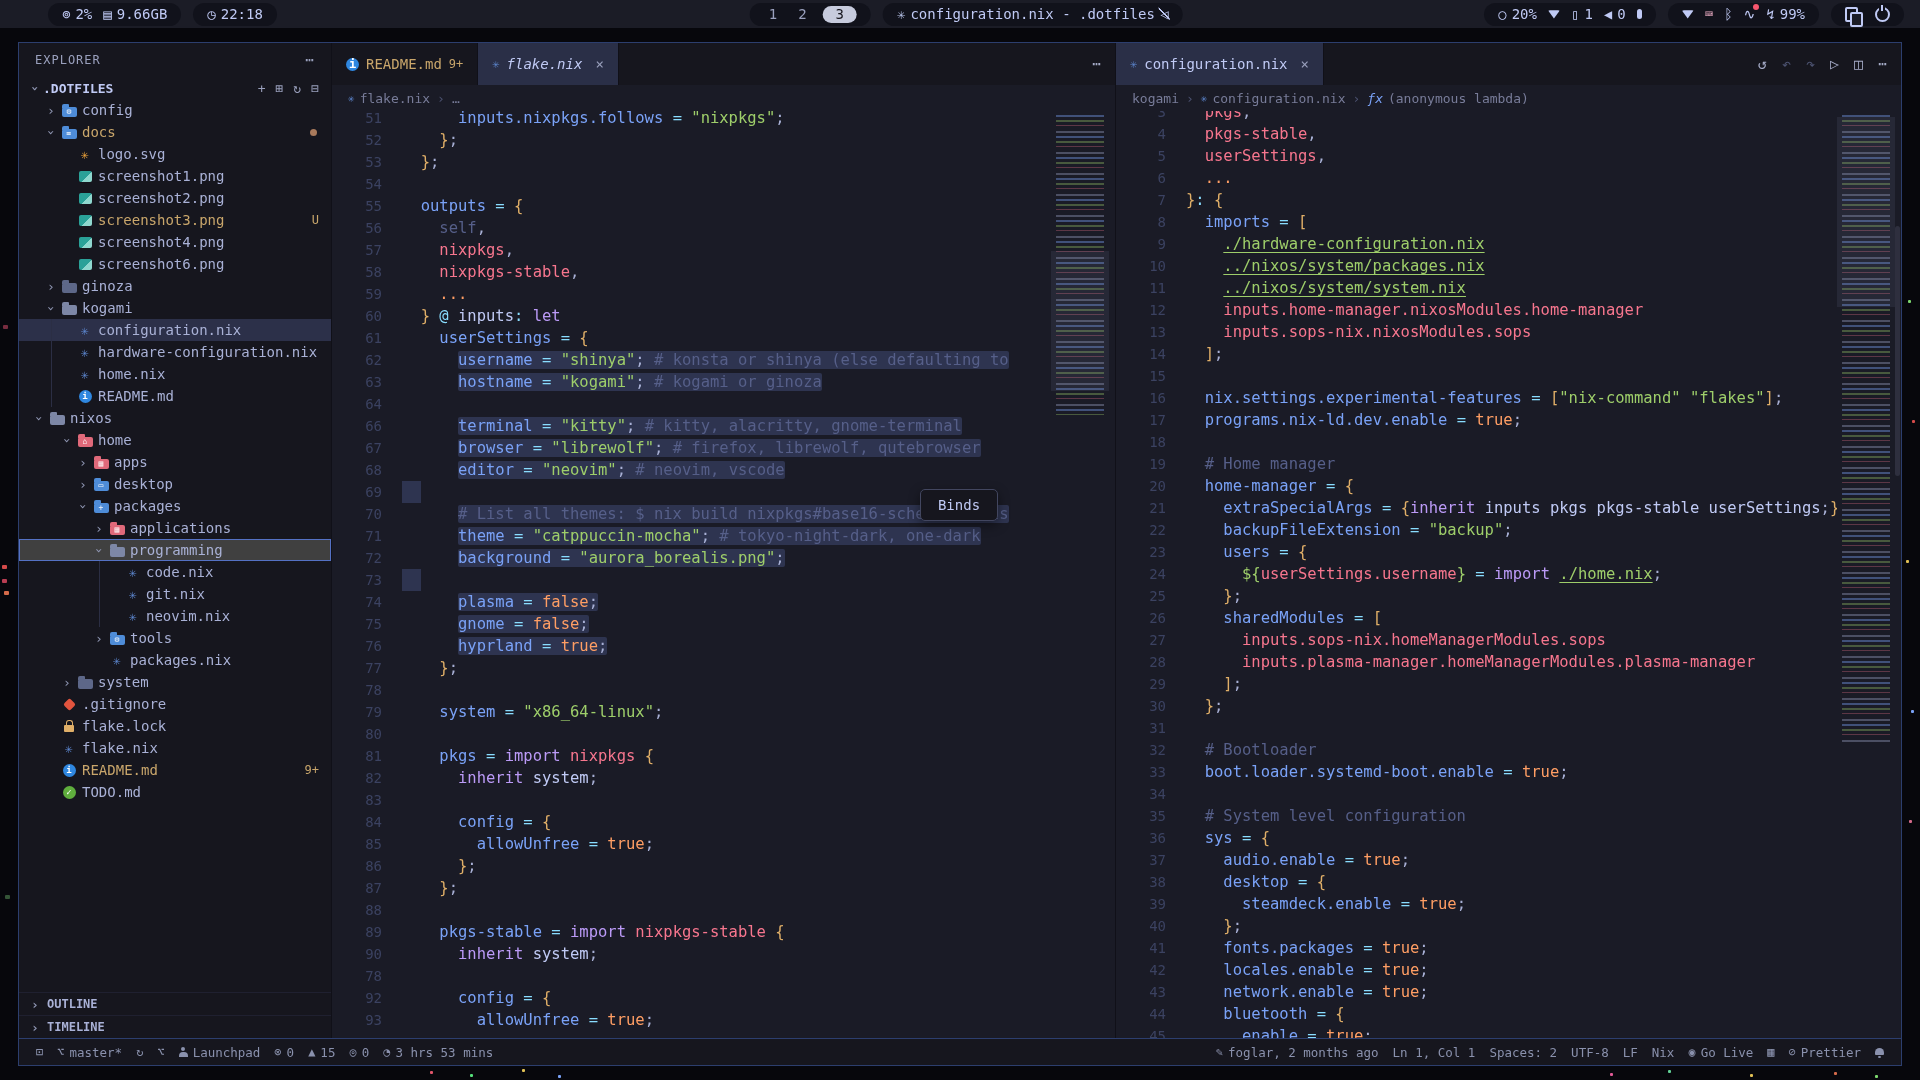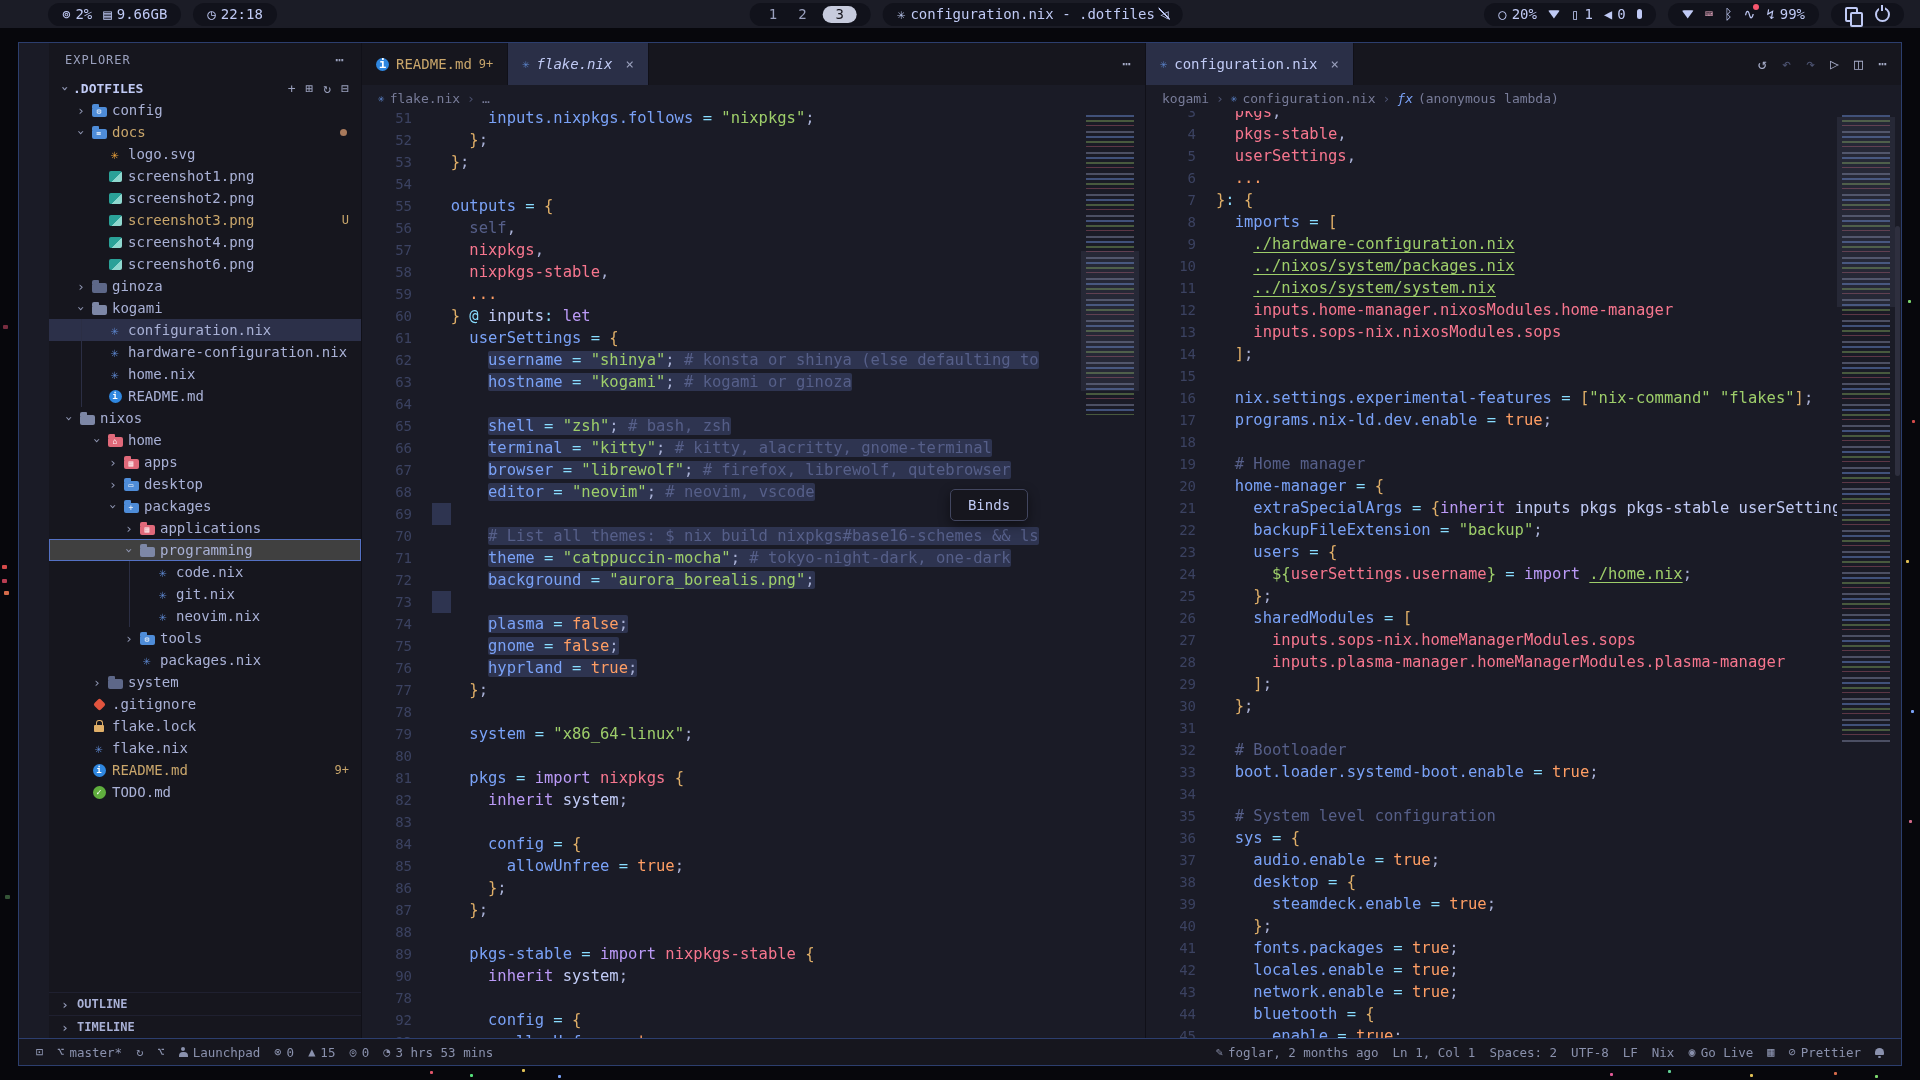--- a/index.html
+++ b/index.html
@@ -22,21 +22,21 @@
   .ic-note{color:#c0caf5;}
   .ic-note::after{content:"";position:absolute;top:-2px;right:-4px;width:6px;height:6px;border-radius:50%;background:#f7566e;}
   .ic-clip{width:9px;height:11px;border:2px solid #c0caf5;border-radius:2px;position:relative;}
   .ic-clip::after{content:"";position:absolute;left:3px;top:3px;width:9px;height:11px;background:#1b1c26;border:2px solid #c0caf5;border-radius:2px;}
   .ic-power{width:11px;height:11px;border:2px solid #c0caf5;border-radius:50%;position:relative;margin-left:6px;}
   .ic-power::after{content:"";position:absolute;left:3.5px;top:-4px;width:2px;height:6px;background:#c0caf5;box-shadow:0 0 0 2px #11121b;}
   .ic-mute{position:relative;}
   .ic-mute::after{content:"";position:absolute;inset:-1px;background:linear-gradient(45deg,transparent 46%,#c0caf5 46% 54%,transparent 54%);}
   
   .window{position:absolute;left:18px;top:42px;width:1884px;height:1024px;background:#1a1b26;border:1px solid #2c3e6e;box-sizing:border-box;display:flex;flex-direction:column;}
-  .mainrow{flex:1;display:flex;min-height:0;margin-left:30px;}
+  .mainrow{flex:1;display:flex;min-height:0;}
   
   .sidebar{width:312px;flex:0 0 312px;background:#16161e;border-right:1px solid #101018;display:flex;flex-direction:column;font-size:14px;color:#a9b1d6;}
   .sbheader{height:34px;display:flex;align-items:center;padding:0 16px;font-size:12px;letter-spacing:1px;color:#9aa0bd;}
   .sbheader .more{margin-left:auto;color:#9aa0bd;font-size:15px;cursor:pointer;}
   .rootrow{height:22px;display:flex;align-items:center;font-weight:bold;font-size:13px;color:#c0caf5;padding-left:8px;}
   .rootrow .ract{margin-left:auto;display:flex;gap:10px;padding-right:12px;color:#9aa0bd;font-weight:normal;font-size:13px;}
   .tree{flex:1;overflow:hidden;position:relative;}
   .trow{height:22px;display:flex;align-items:center;position:relative;cursor:pointer;white-space:nowrap;}
   .trow.sel{background:#2c3049;}
   .trow.focus{background:#404040;outline:1px solid #5471c4;outline-offset:-1px;}
@@ -522,21 +522,20 @@
             <div class="cl"><span class="ln">55</span><span class="lc"><span class="ind" style="width: 2ch;"></span><span class="tk-at">outputs</span><span class="tk-op"> = </span><span class="tk-br">{</span></span></div>
             <div class="cl"><span class="ln">56</span><span class="lc"><span class="ind" style="width: 4ch;"></span><span class="tk-dm">self</span><span class="tk-pn">,</span></span></div>
             <div class="cl"><span class="ln">57</span><span class="lc"><span class="ind" style="width: 4ch;"></span><span class="tk-pa">nixpkgs</span><span class="tk-pn">,</span></span></div>
             <div class="cl"><span class="ln">58</span><span class="lc"><span class="ind" style="width: 4ch;"></span><span class="tk-pa">nixpkgs-stable</span><span class="tk-pn">,</span></span></div>
             <div class="cl"><span class="ln">59</span><span class="lc"><span class="ind" style="width: 4ch;"></span><span class="tk-bo">...</span></span></div>
             <div class="cl"><span class="ln">60</span><span class="lc"><span class="ind" style="width: 2ch;"></span><span class="tk-br">}</span><span class="tk-op"> @ </span><span class="tk-df">inputs</span><span class="tk-op">:</span><span class="tk-kw"> let</span></span></div>
             <div class="cl"><span class="ln">61</span><span class="lc"><span class="ind" style="width: 4ch;"></span><span class="tk-at">userSettings</span><span class="tk-op"> = </span><span class="tk-br">{</span></span></div>
             <div class="cl"><span class="ln">62</span><span class="lc"><span class="ind" style="width: 6ch;"></span><span class="seltx"><span class="tk-at">username</span><span class="tk-op"> = </span><span class="tk-st">"shinya"</span><span class="tk-pn">;</span><span class="tk-cm"> # konsta or shinya (else defaulting to</span></span></span></div>
             <div class="cl"><span class="ln">63</span><span class="lc"><span class="ind" style="width: 6ch;"></span><span class="seltx"><span class="tk-at">hostname</span><span class="tk-op"> = </span><span class="tk-st">"kogami"</span><span class="tk-pn">;</span><span class="tk-cm"> # kogami or ginoza</span></span></span></div>
             <div class="cl"><span class="ln">64</span><span class="lc"></span></div>
-            <div class="cl"><span class="ln">65</span><span class="lc"><span class="ind" style="width: 6ch;"></span><span class="seltx"><span class="tk-at">shell</span><span class="tk-op"> = </span><span class="tk-st">"zsh"</span><span class="tk-pn">;</span><span class="tk-cm"> # bash, zsh</span></span></span></div>
             <div class="cl"><span class="ln">66</span><span class="lc"><span class="ind" style="width: 6ch;"></span><span class="seltx"><span class="tk-at">terminal</span><span class="tk-op"> = </span><span class="tk-st">"kitty"</span><span class="tk-pn">;</span><span class="tk-cm"> # kitty, alacritty, gnome-terminal</span></span></span></div>
             <div class="cl"><span class="ln">67</span><span class="lc"><span class="ind" style="width: 6ch;"></span><span class="seltx"><span class="tk-at">browser</span><span class="tk-op"> = </span><span class="tk-st">"librewolf"</span><span class="tk-pn">;</span><span class="tk-cm"> # firefox, librewolf, qutebrowser</span></span></span></div>
             <div class="cl"><span class="ln">68</span><span class="lc"><span class="ind" style="width: 6ch;"></span><span class="seltx"><span class="tk-at">editor</span><span class="tk-op"> = </span><span class="tk-st">"neovim"</span><span class="tk-pn">;</span><span class="tk-cm"> # neovim, vscode</span></span></span></div>
             <div class="cl"><span class="ln">69</span><span class="lc"><span class="selblank"></span></span></div>
             <div class="cl"><span class="ln">70</span><span class="lc"><span class="ind" style="width: 6ch;"></span><span class="seltx"><span class="tk-cm"># List all themes: $ nix build nixpkgs#base16-schemes &amp;&amp; ls</span></span></span></div>
             <div class="cl"><span class="ln">71</span><span class="lc"><span class="ind" style="width: 6ch;"></span><span class="seltx"><span class="tk-at">theme</span><span class="tk-op"> = </span><span class="tk-st">"catppuccin-mocha"</span><span class="tk-pn">;</span><span class="tk-cm"> # tokyo-night-dark, one-dark</span></span></span></div>
             <div class="cl"><span class="ln">72</span><span class="lc"><span class="ind" style="width: 6ch;"></span><span class="seltx"><span class="tk-at">background</span><span class="tk-op"> = </span><span class="tk-st">"aurora_borealis.png"</span><span class="tk-pn">;</span></span></span></div>
             <div class="cl"><span class="ln">73</span><span class="lc"><span class="selblank"></span></span></div>
             <div class="cl"><span class="ln">74</span><span class="lc"><span class="ind" style="width: 6ch;"></span><span class="seltx"><span class="tk-at">plasma</span><span class="tk-op"> = </span><span class="tk-bo">false</span><span class="tk-pn">;</span></span></span></div>
             <div class="cl"><span class="ln">75</span><span class="lc"><span class="ind" style="width: 6ch;"></span><span class="seltx"><span class="tk-at">gnome</span><span class="tk-op"> = </span><span class="tk-bo">false</span><span class="tk-pn">;</span></span></span></div>

